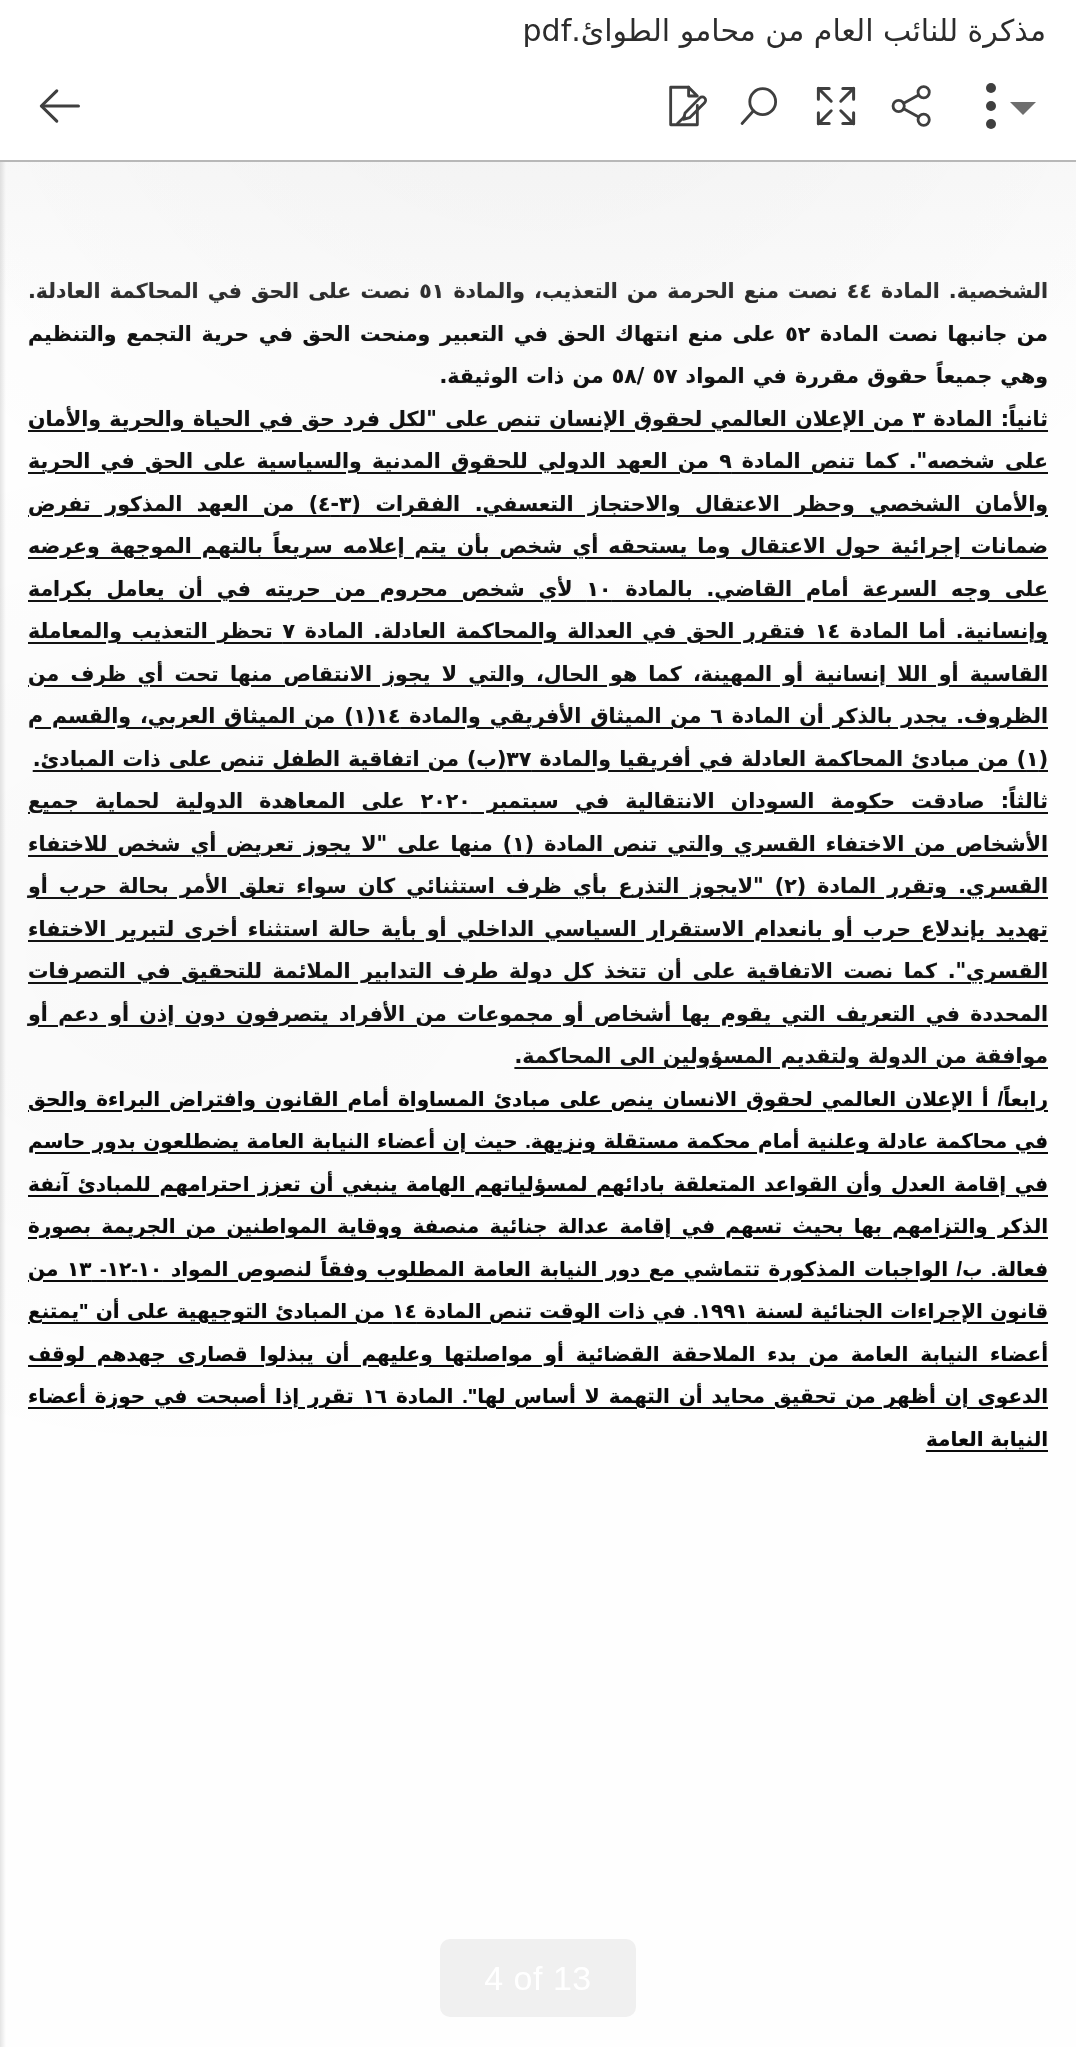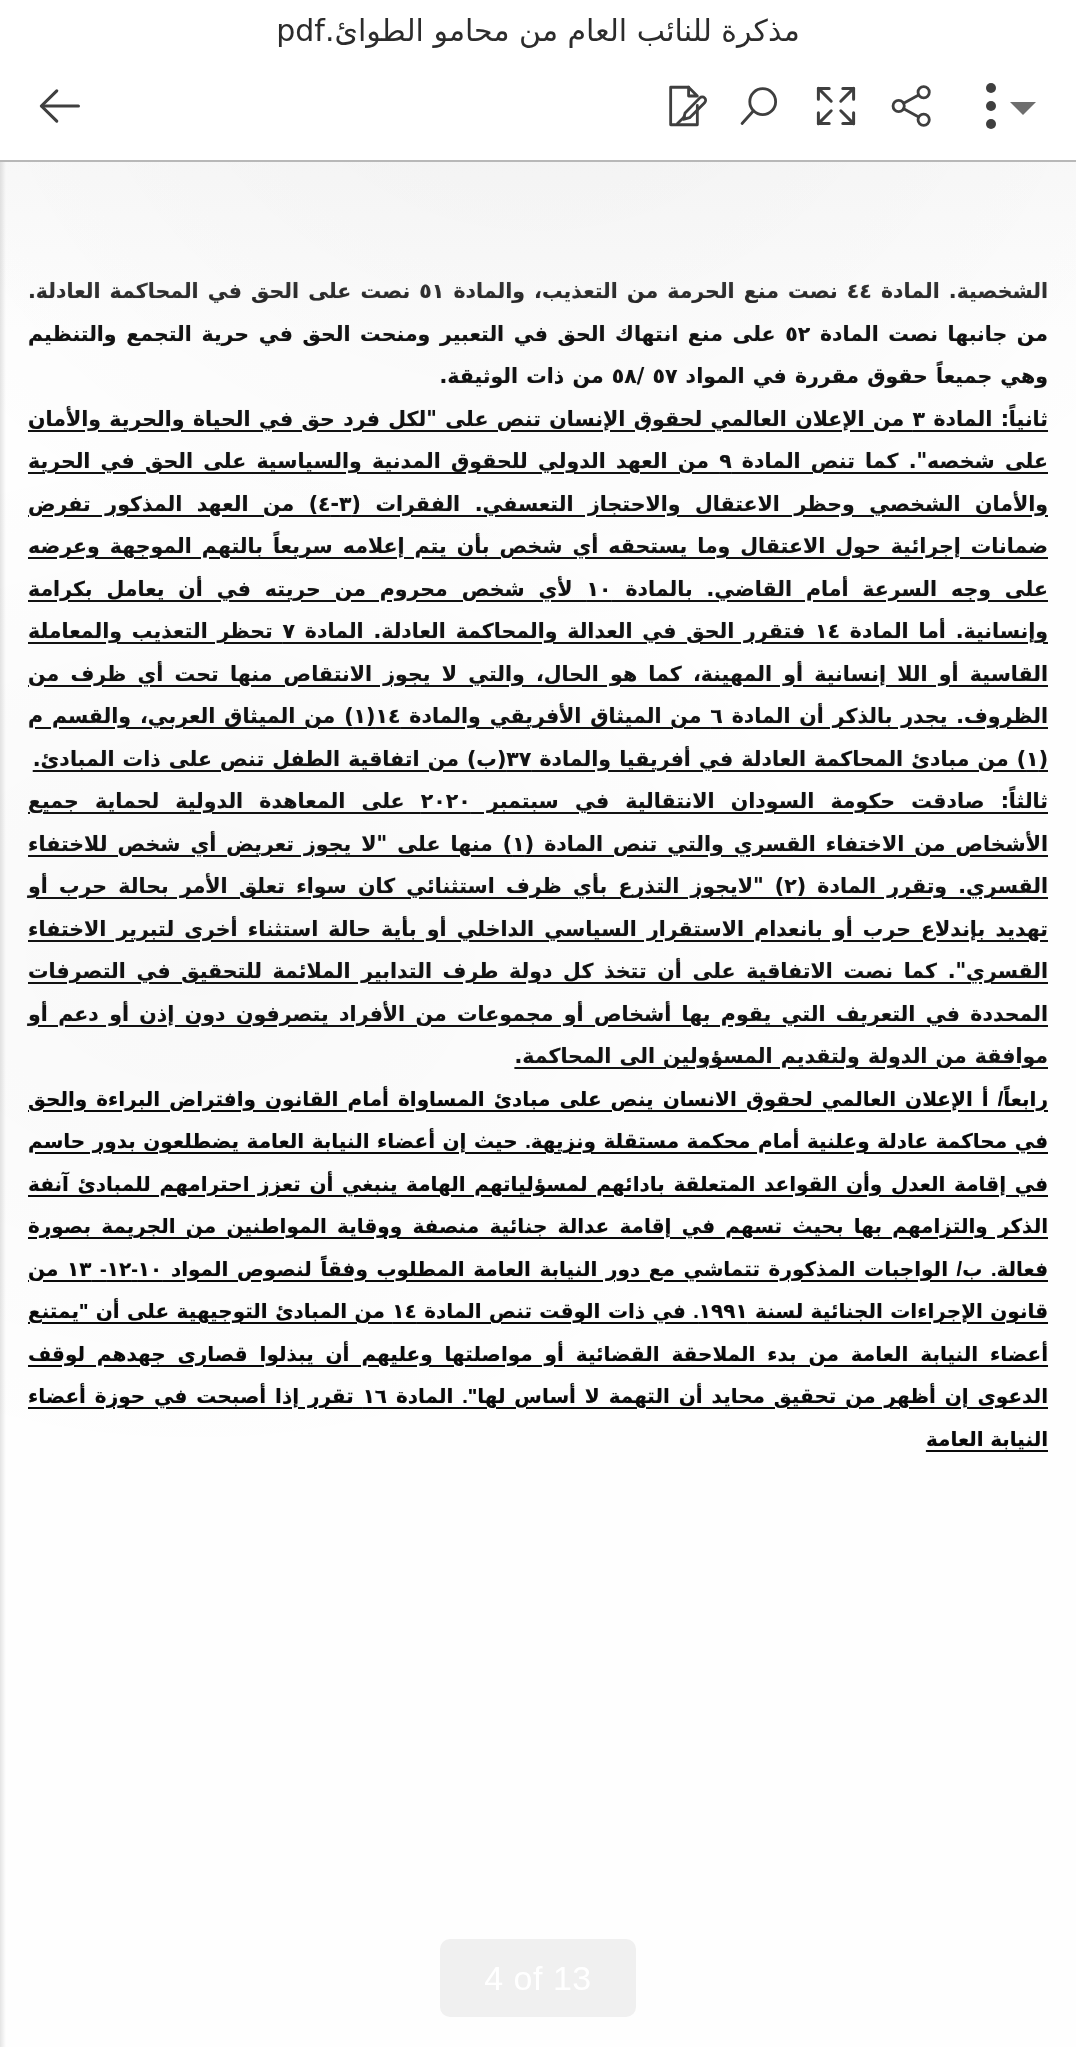--- a/index.html
+++ b/index.html
@@ -29,21 +29,20 @@
     background: #ffffff;
     flex: 0 0 auto;
     position: relative;
   }
 
   .doc-title {
     position: absolute;
     top: 8px;
     left: 0;
     right: 0;
-    text-align: center;
     font-size: 30px;
     line-height: 46px;
     color: #2c2c2c;
     font-family: "DejaVu Sans", "Liberation Sans", sans-serif;
     direction: rtl;
     unicode-bidi: plaintext;
     white-space: nowrap;
     overflow: hidden;
     padding: 0 30px;
   }

